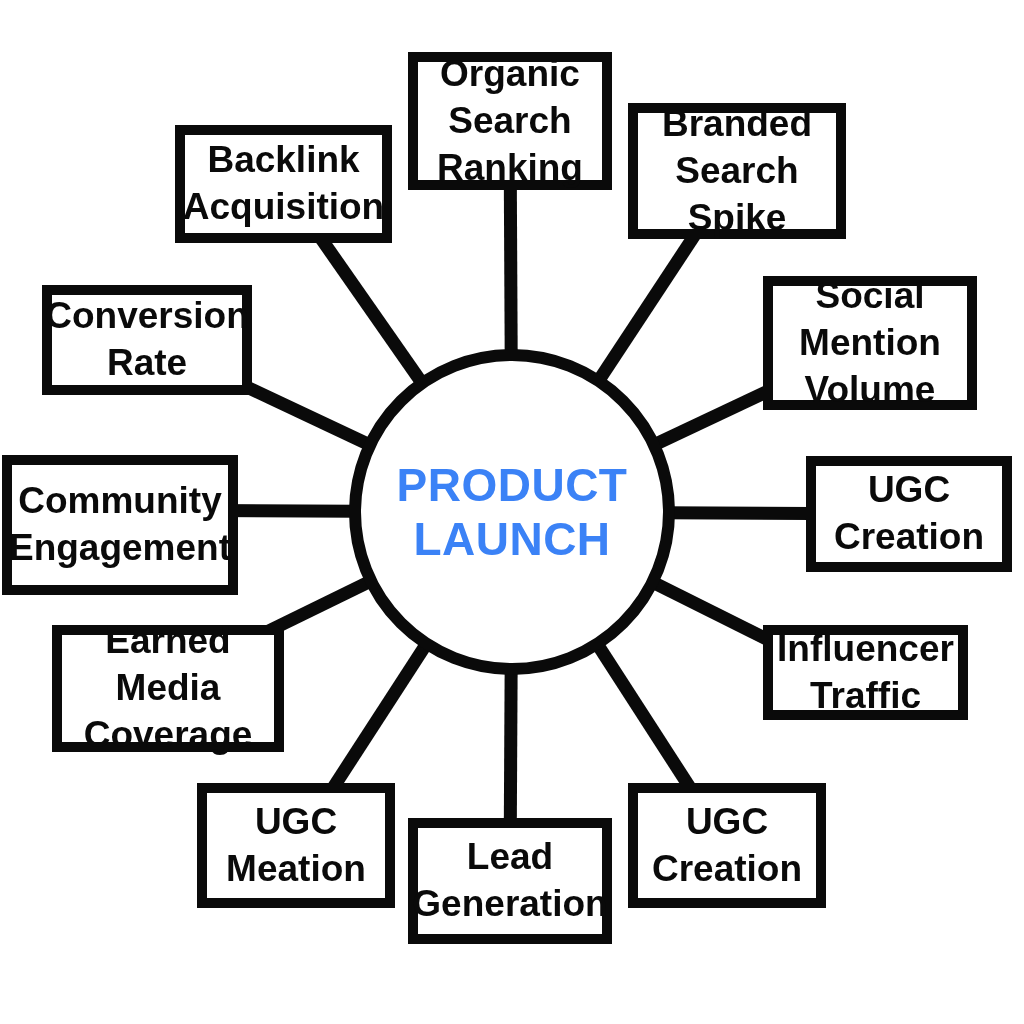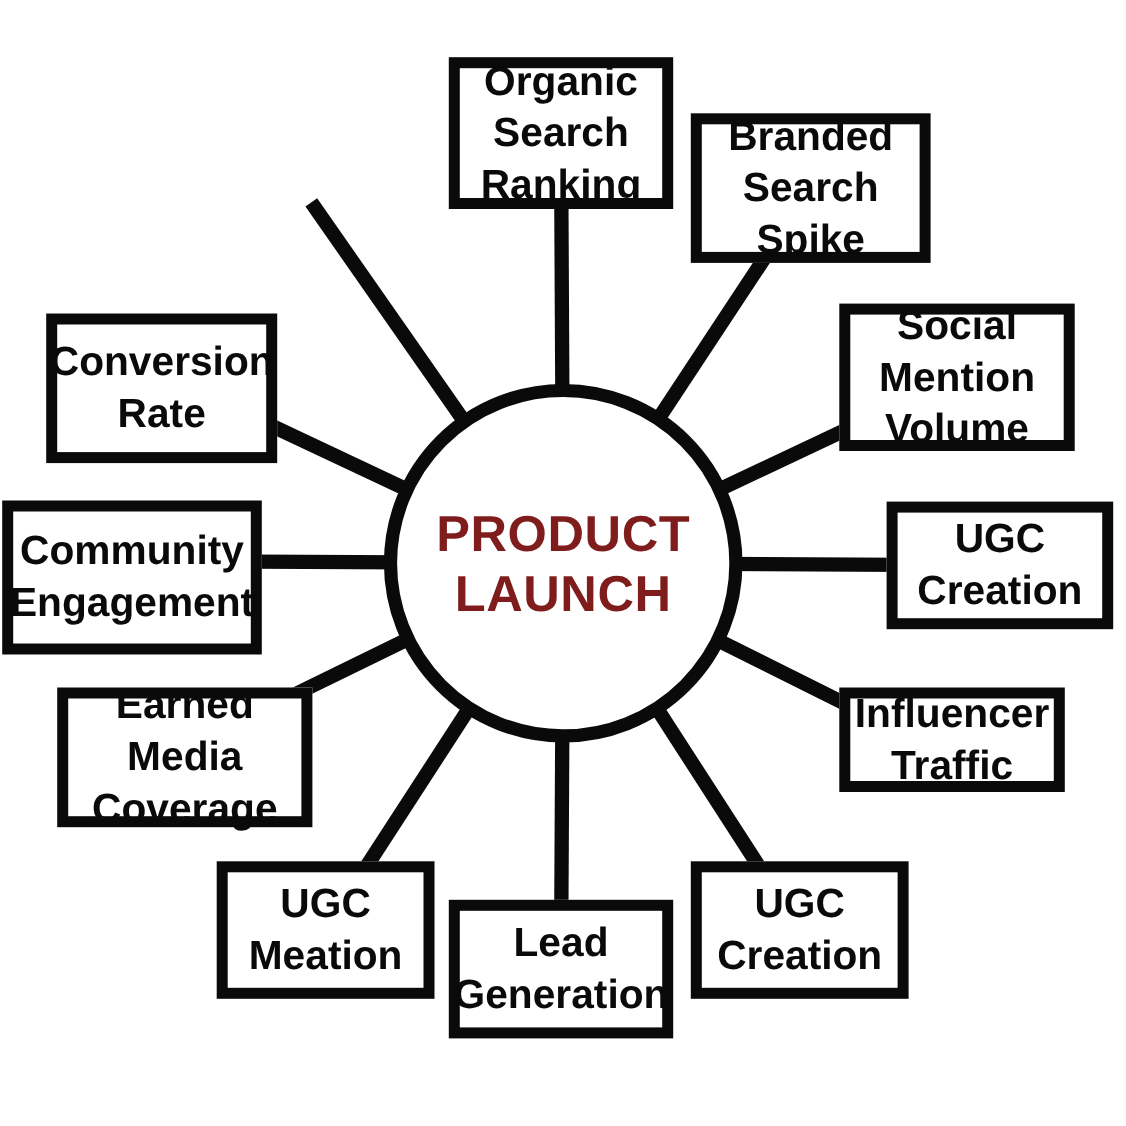--- a/index.html
+++ b/index.html
@@ -41,21 +41,21 @@
   .hub {
     position: absolute;
     left: 349px;
     top: 349px;
     width: 326px;
     height: 326px;
     box-sizing: border-box;
     background: #ffffff;
     border: 12px solid #0a0a0a;
     border-radius: 50%;
-    color: #7f1d1d;
+    color: #3b82f6;
     display: flex;
     align-items: center;
     justify-content: center;
     text-align: center;
     font-weight: 700;
     font-size: 46px;
     line-height: 1.18;
     letter-spacing: 0.5px;
     white-space: pre-line;
   }
@@ -110,17 +110,19 @@
   <div class="node" style="left:197px; top:783px; width:198px; height:125px;">UGC
 Meation</div>
 
   <div class="node" style="left:52px;  top:625px; width:232px; height:127px;">Earned
 Media
 Coverage</div>
 
   <div class="node" style="left:2px;   top:455px; width:236px; height:140px;">Community
 Engagement</div>
 
-  <div class="node" style="left:42px;  top:285px; width:210px; height:136px;">Conversion
+  <div class="node" style="left:42px;  top:285px; width:210px; height:110px;">Conversion
 Rate</div>
 
+  <div class="node" style="left:175px; top:125px; width:217px; height:118px;">Backlink
+Acquisition</div>
 
 </div>
 
 </body></html>

